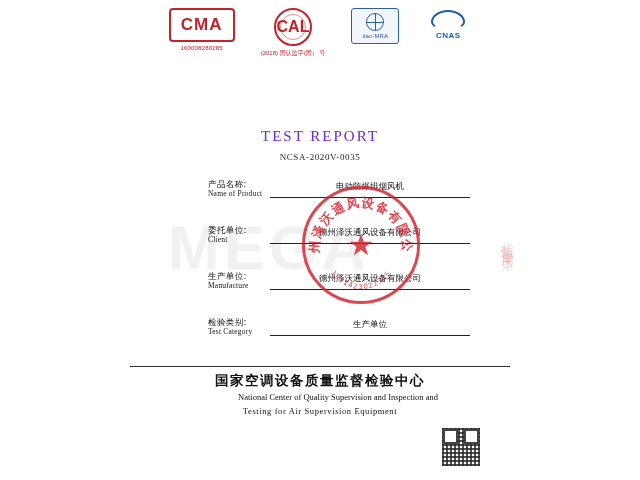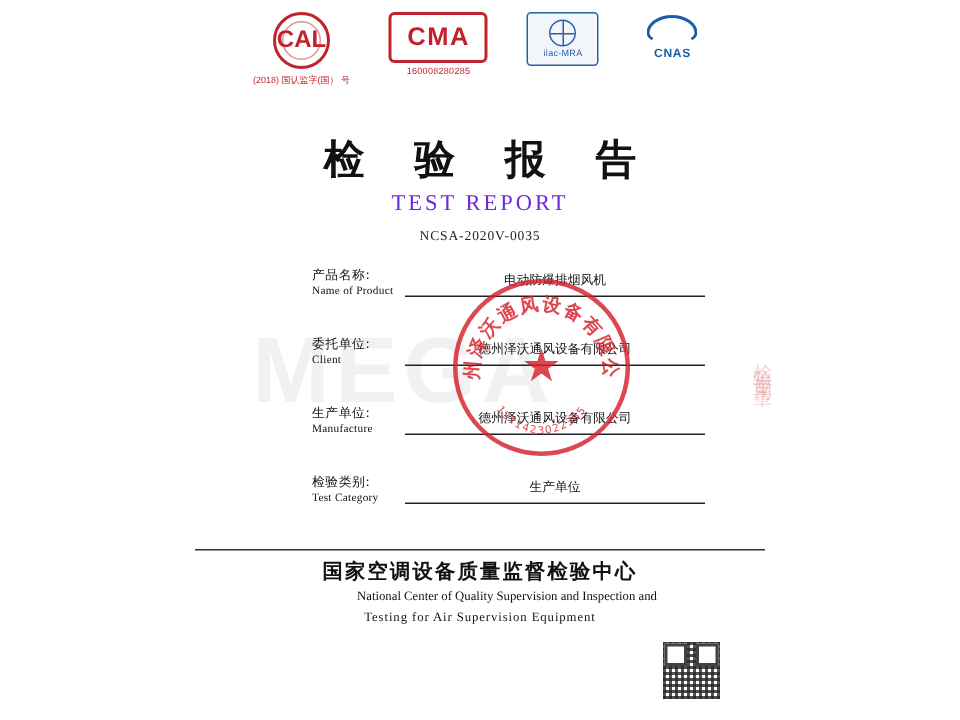--- a/index.html
+++ b/index.html
@@ -403,27 +403,27 @@
   .qr::after { right: 1px; top: 1px; }
 </style>
 </head>
 <body>
 
 <div class="page">
 
   <div class="marks">
 
     <div class="mark">
+      <div class="cma-badge">CMA</div>
+      <div class="cma-num">160008280285</div>
+    </div>
+
+    <div class="mark">
       <div class="cal-round">CAL</div>
       <div class="cal-num">(2018) 国认监字(国） 号</div>
-    </div>
-
-    <div class="mark">
-      <div class="cma-badge">CMA</div>
-      <div class="cma-num">160008280285</div>
     </div>
 
     <div class="mark">
       <div class="ilac">
         <div class="ilac-globe"></div>
         <div class="ilac-text">ilac-MRA</div>
       </div>
     </div>
 
     <div class="mark">
@@ -432,21 +432,20 @@
         <div class="cnas-text">CNAS</div>
       </div>
     </div>
 
 
   </div>
 
   <div class="watermark-mega">MEGA</div>
   <div class="watermark-side">检验专用章</div>
 
-  <div class="title-cn">检 验 报 告</div>
   <div class="title-en">TEST REPORT</div>
   <div class="report-no">NCSA-2020V-0035</div>
 
   <div class="fields">
 
     <div class="field-row">
       <div class="field-label">
         <div class="label-cn">产品名称:</div>
         <div class="label-en">Name of Product</div>
       </div>

